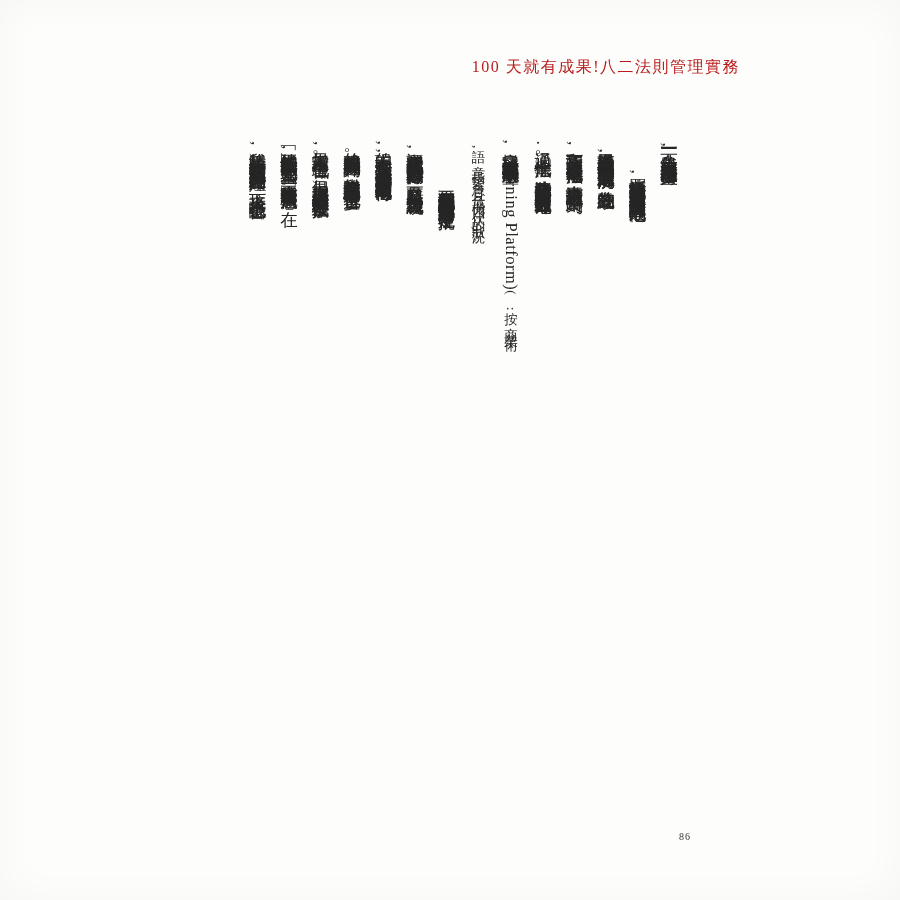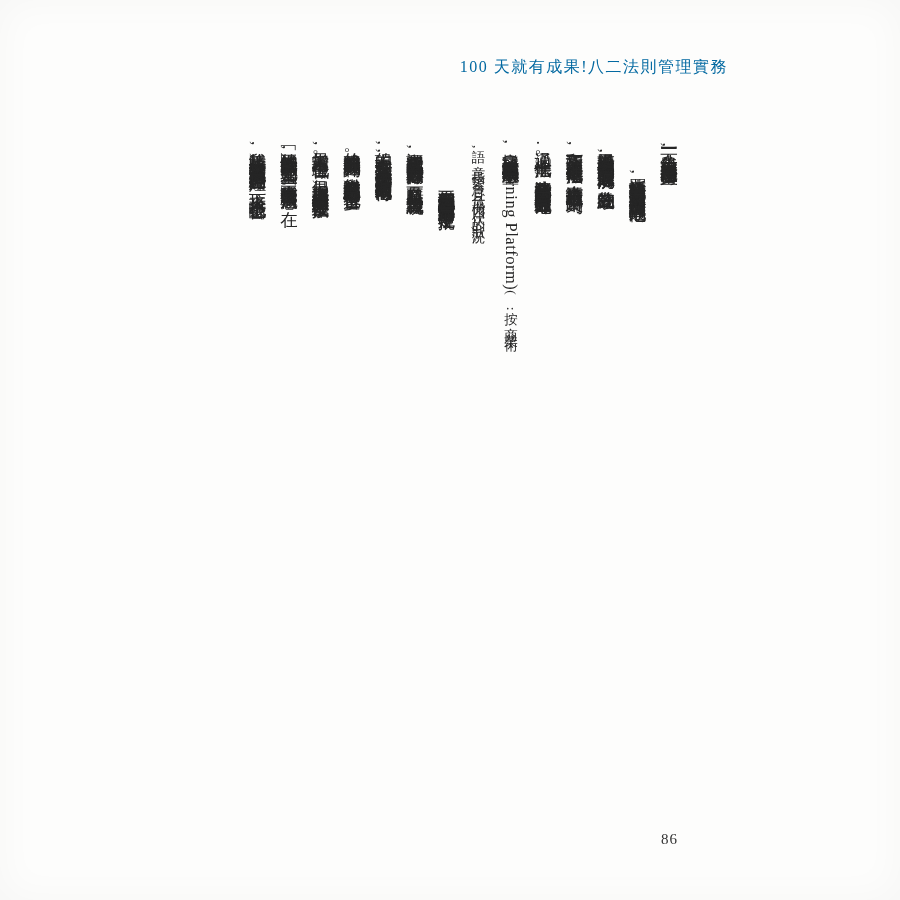--- a/index.html
+++ b/index.html
@@ -12,24 +12,24 @@
   .page {
     position: relative;
     width: 900px; height: 900px;
     background: #fdfdfc;
     color: #262626;
     overflow: hidden;
     box-shadow: inset 0 0 40px rgba(0,0,0,0.03);
   }
   .running-header {
     position: absolute;
-    top: 57px; right: 172px;
+    top: 57px; right: 160px;
     font-size: 16px;
     letter-spacing: 1.5px;
-    color: #0369a1;
+    color: #b91c1c;
     white-space: nowrap;
   }
   .text-block {
     position: absolute;
     top: 139px; right: 216px;
     height: 695px;
     writing-mode: vertical-rl;
     text-orientation: mixed;
   }
   .col {
@@ -45,22 +45,22 @@
     letter-spacing: 6px;
   }
   .col .latin {
     font-size: 16.5px;
     letter-spacing: 0.5px;
   }
   .indent-1 { text-indent: 26px; }
   .indent-2 { text-indent: 38px; }
   .page-number {
     position: absolute;
-    top: 831px; left: 661px;
-    font-size: 15px;
+    top: 831px; left: 679px;
+    font-size: 10px;
     letter-spacing: 1px;
     color: #333333;
   }
 </style>
 </head>
 <body>
 
 <div class="page">
 
   <div class="running-header">100 天就有成果!八二法則管理實務</div>

